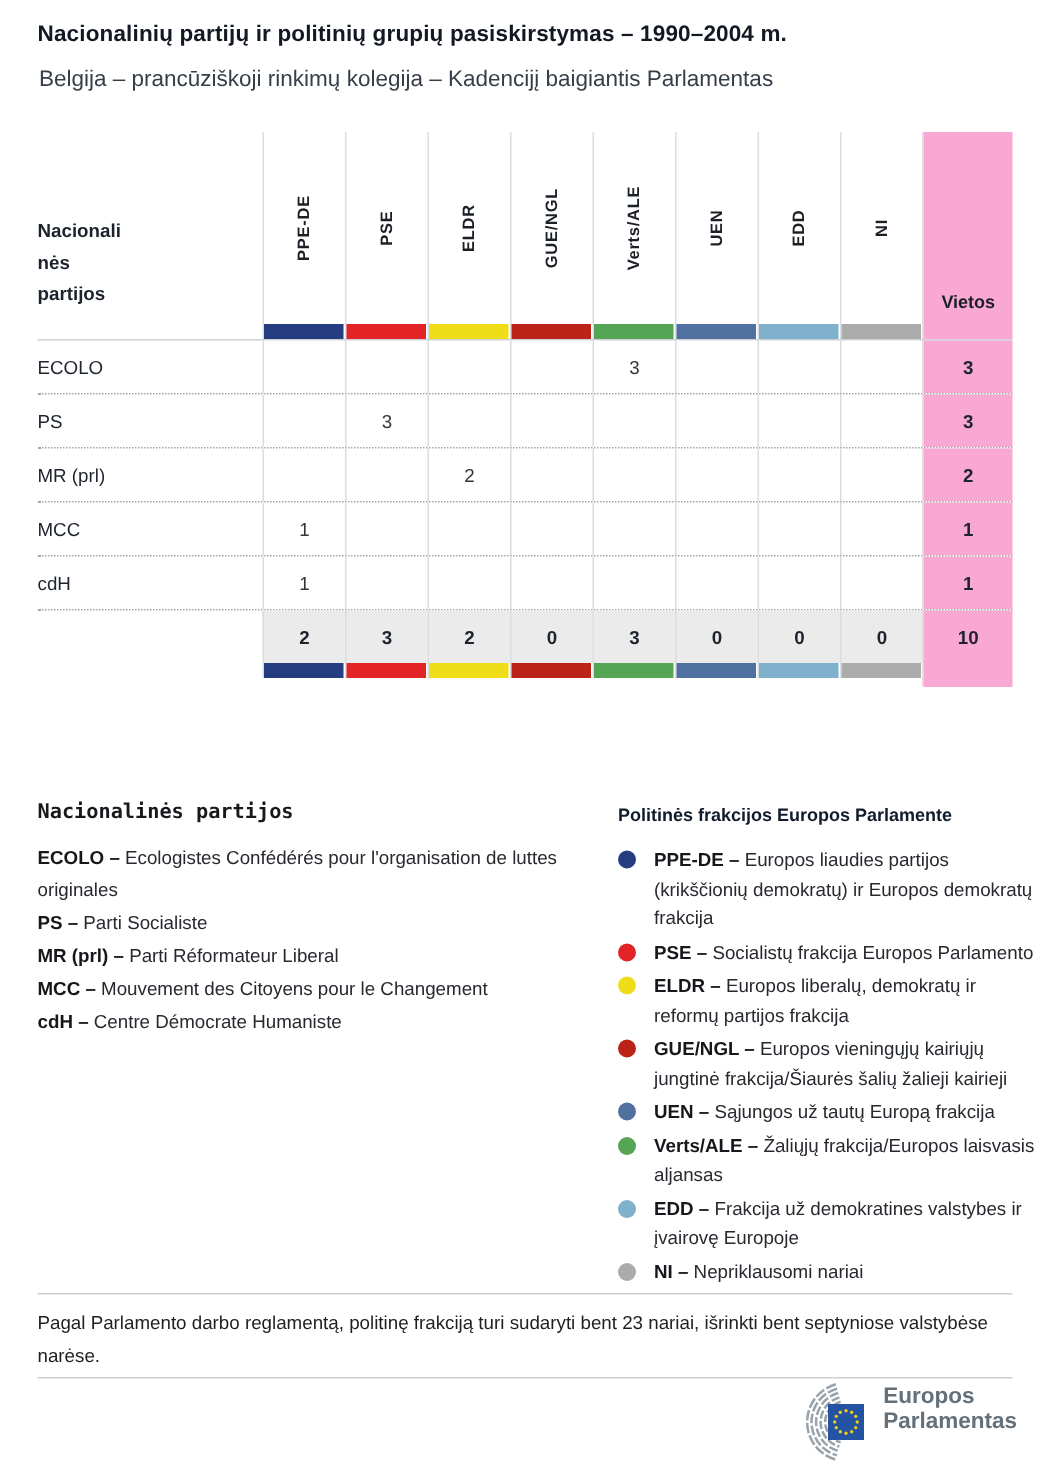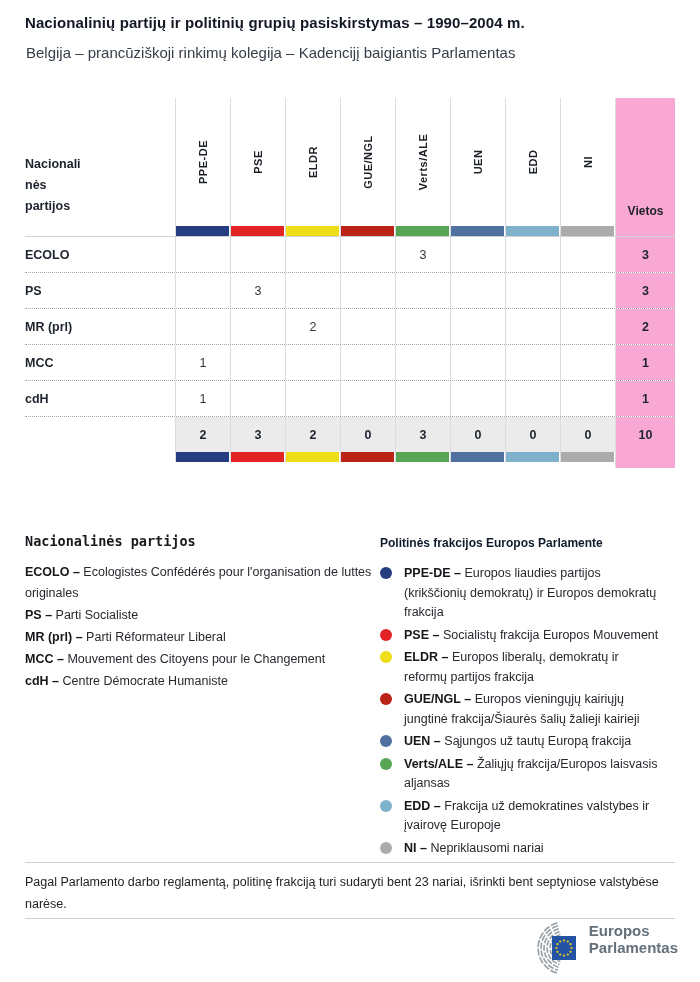--- a/index.html
+++ b/index.html
@@ -3,53 +3,53 @@
 <meta charset="utf-8">
 <style>
   html,body{margin:0;padding:0;background:#fff;}
   body{width:700px;height:982px;position:relative;font-family:"Liberation Sans",sans-serif;color:#222;}
   .page{position:absolute;inset:0;background:#fff;overflow:hidden;}
 
   .title{position:absolute;left:25px;top:14px;margin:0;font-size:15px;font-weight:700;color:#131924;letter-spacing:.1px;}
   .subtitle{position:absolute;left:26px;top:44px;font-size:15px;font-weight:400;color:#363e49;}
 
   
-  .tablewrap{position:absolute;left:25px;top:98px;width:650px;}
+  .tablewrap{position:absolute;left:25px;top:88px;width:650px;}
   .trow{display:flex;}
   .cell{box-sizing:border-box;}
   .c0{width:150px;}
   .cg{width:55px;border-left:1px solid #d8dde2;}
   .cv{width:60px;border-left:1px solid #d8dde2;background:#f9a8d4;}
   .plain{border-left:none;background:transparent;}
 
   .thead{height:128px;}
   .thead .c0{display:flex;align-items:flex-end;padding-bottom:9px;font-weight:700;font-size:12.5px;line-height:21px;color:#1c222c;white-space:pre-line;}
   .thead .cg{position:relative;}
   .thead .cg span{position:absolute;left:50%;top:50%;transform:translate(-50%,-50%) rotate(-90deg);font-weight:700;font-size:11px;letter-spacing:.5px;color:#1b1f26;white-space:nowrap;}
   .thead .cv{display:flex;align-items:flex-end;justify-content:center;padding-bottom:8px;font-weight:700;font-size:12px;color:#1b1f26;}
 
   .barrow{height:10px;border-bottom:1px solid #cdd2d6;}
   .barrow2{height:10px;}
   .bar{height:10px;margin-right:1px;}
   .tail{height:6px;}
 
   .brow{height:35px;}
-  .brow .c0{display:flex;align-items:center;font-weight:700;font-size:12.5px;color:#1e242d;}
+  .brow .c0{display:flex;align-items:center;font-weight:400;font-size:12.5px;color:#1e242d;}
   .brow .cg{display:flex;align-items:center;justify-content:center;font-size:12.5px;color:#32363c;}
   .brow .cv{display:flex;align-items:center;justify-content:center;font-weight:700;font-size:12.5px;color:#1e242d;}
   .dotted{border-top:1px dotted #a6a6a6;}
   .totals .cg{background:#ebebeb;font-weight:700;color:#1e242d;}
 
   
   .leg-left{position:absolute;left:25px;top:533px;width:360px;}
   .leg-left h2{margin:0 0 13px 0;font-family:"DejaVu Sans Mono",monospace;font-size:13.5px;font-weight:700;color:#17191c;}
   .leg-left .item{font-size:12.5px;line-height:21px;margin-bottom:1px;color:#26292e;}
   .leg-left .item b{color:#15171a;text-align:right;}
 
-  .leg-right{position:absolute;left:380px;top:536px;width:284px;}
+  .leg-right{position:absolute;left:412px;top:536px;width:284px;}
   .leg-right h2{margin:0 0 14px 0;font-size:12px;font-weight:700;color:#101c2b;}
   .gitem{display:flex;margin-bottom:3px;}
   .dot{width:12px;height:12px;border-radius:50%;flex:0 0 12px;margin-top:3px;}
   .gtext{margin-left:12px;font-size:12.5px;line-height:19.5px;color:#26292e;}
   .gtext b{color:#15171a;}
 
   
   .rule{position:absolute;left:25px;width:650px;border-top:1px solid #cfcfcf;height:0;}
   .rule1{top:862px;}
   .rule2{top:918px;}
@@ -252,21 +252,21 @@
 
   <div class="leg-right">
     <h2>Politinės frakcijos Europos Parlamente</h2>
     <div id="groups-list">
         <div class="gitem">
           <div class="dot" style="background: rgb(37, 60, 128);"></div>
           <div class="gtext"><b>PPE-DE – </b><span>Europos liaudies partijos (krikščionių demokratų) ir Europos demokratų frakcija</span></div>
         </div>
         <div class="gitem">
           <div class="dot" style="background: rgb(227, 36, 39);"></div>
-          <div class="gtext"><b>PSE – </b><span>Socialistų frakcija Europos Mouvement</span></div>
+          <div class="gtext"><b>PSE – </b><span>Socialistų frakcija Europos Parlamento</span></div>
         </div>
         <div class="gitem">
           <div class="dot" style="background: rgb(238, 221, 23);"></div>
           <div class="gtext"><b>ELDR – </b><span>Europos liberalų, demokratų ir reformų partijos frakcija</span></div>
         </div>
         <div class="gitem">
           <div class="dot" style="background: rgb(187, 35, 24);"></div>
           <div class="gtext"><b>GUE/NGL – </b><span>Europos vieningųjų kairiųjų jungtinė frakcija/Šiaurės šalių žalieji kairieji</span></div>
         </div>
         <div class="gitem">

